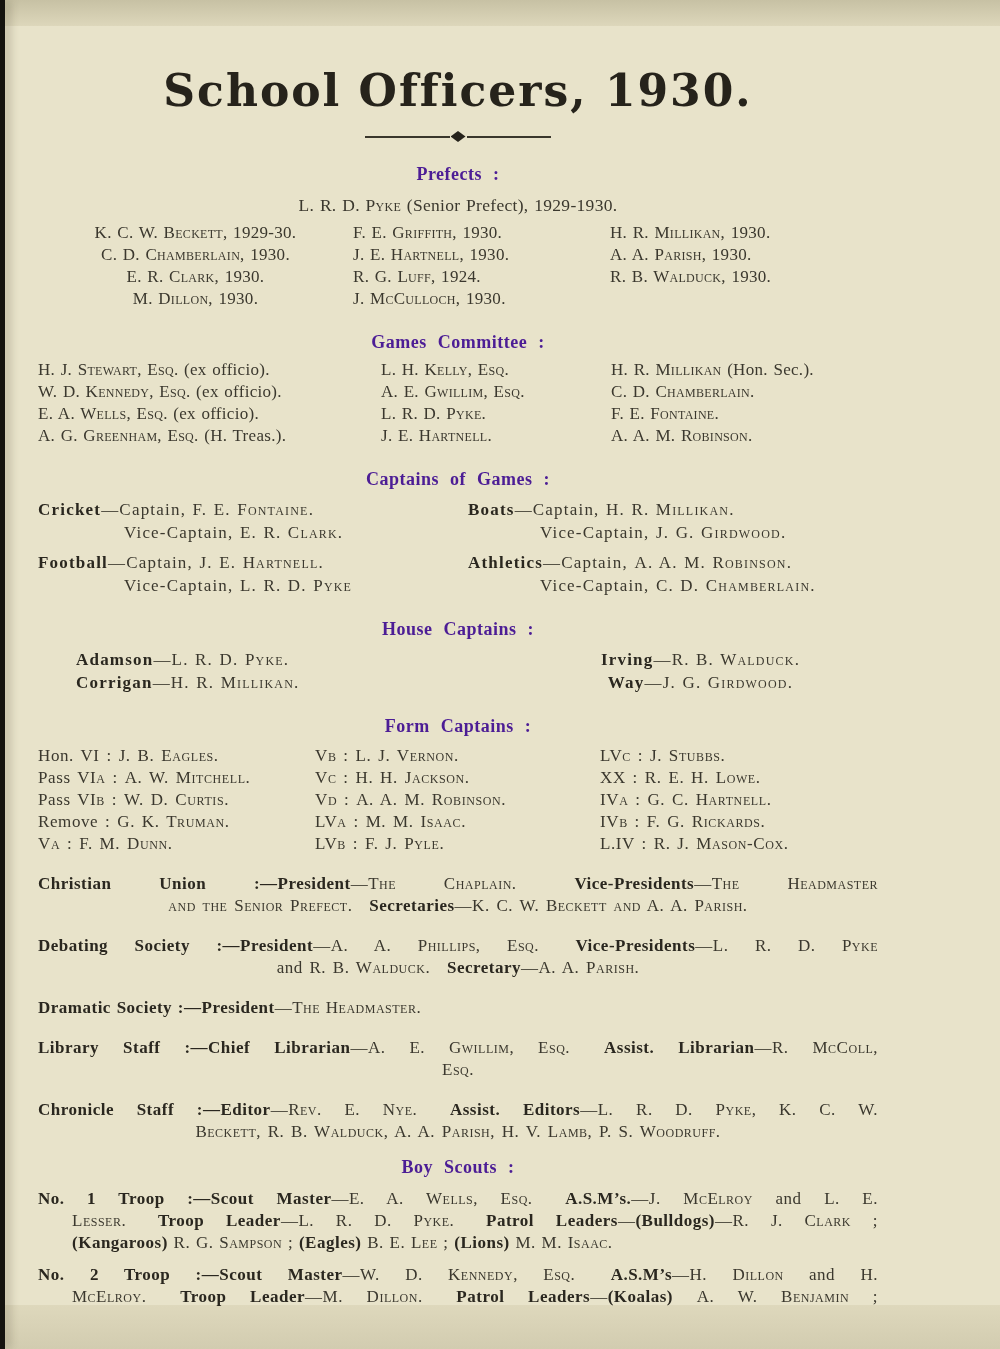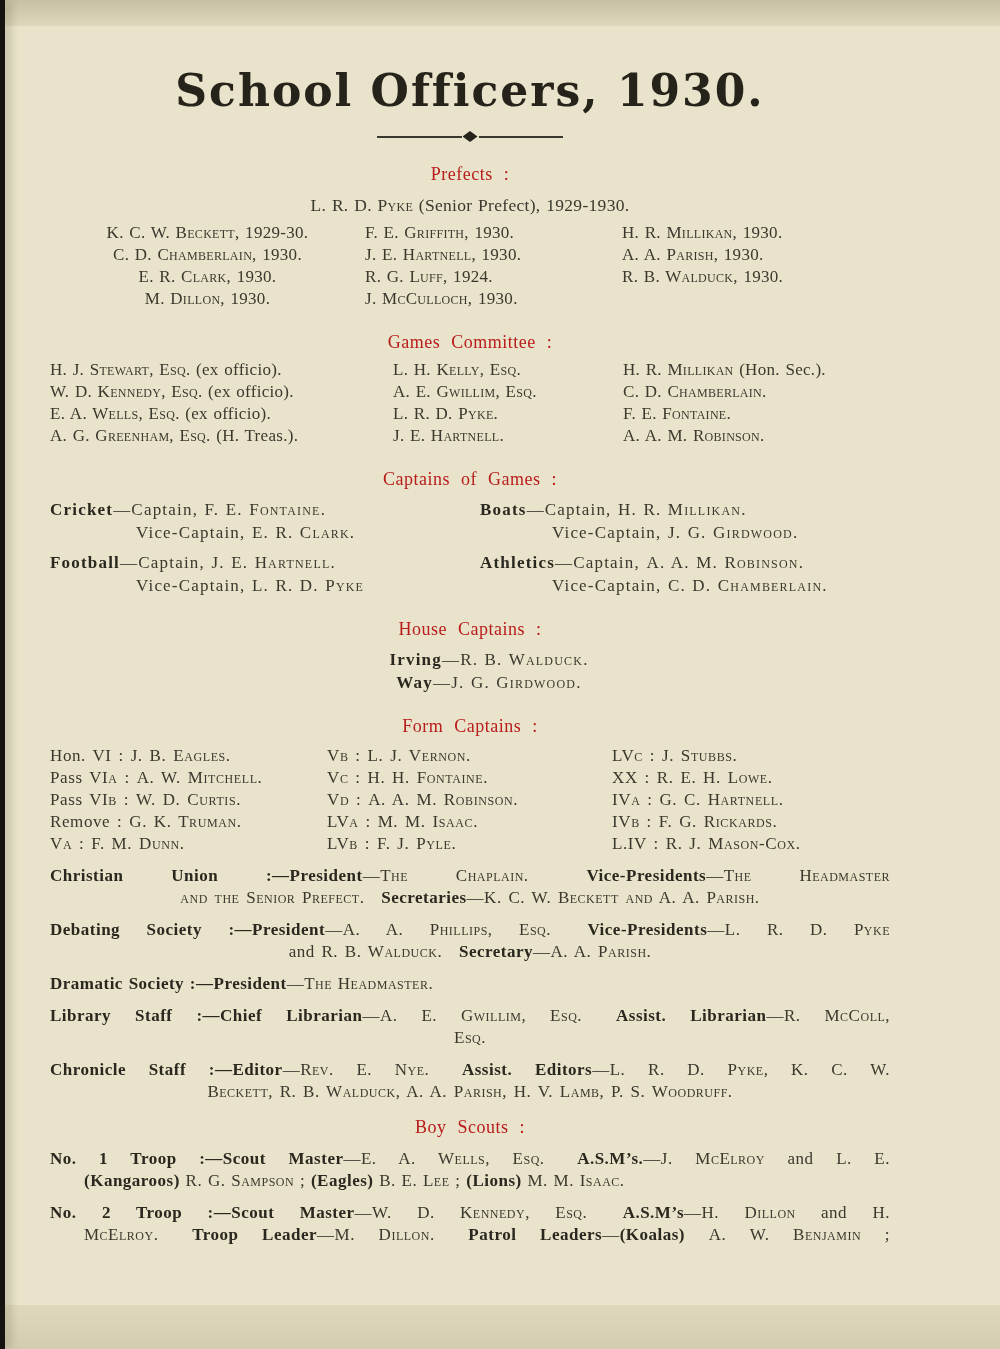--- a/index.html
+++ b/index.html
@@ -10,32 +10,32 @@
     font-family:"Liberation Serif", serif;
     color:#3b382e;
   }
   .band-top { position:absolute; top:0; left:0; width:1000px; height:26px;
     background:linear-gradient(#c7c1a4,#ddd7bb); }
   .band-bottom { position:absolute; top:1305px; left:0; width:1000px; height:44px;
     background:linear-gradient(#ded8bc,#d2ccb0); }
   .edge-left { position:absolute; top:0; left:0; width:5px; height:1349px;
     background:#14130f; box-shadow:4px 0 10px rgba(60,55,35,.35); }
 
-  .page { position:absolute; left:50px; top:0; width:840px; }
+  .page { position:absolute; left:38px; top:0; width:840px; }
 
   .title { margin-top:66px; text-align:center; font-family:"DejaVu Serif", serif;
     font-weight:bold; font-size:44px; line-height:50px; letter-spacing:2px; color:#26231b; }
   .divider { margin-top:15px; width:186px; margin-left:auto; margin-right:auto;
     display:flex; align-items:center; }
   .dline { flex:1; height:2px; background:#3a372c; }
   .diamond { width:15px; height:11px; margin:0 1px; background:#26231b;
     clip-path:polygon(50% 0, 100% 50%, 50% 100%, 0 50%); }
 
-  .sec-h { margin-top:22px; text-align:center; font-weight:normal; font-size:18px;
-    letter-spacing:.5px; word-spacing:6px; color:#b91c1c; }
+  .sec-h { margin-top:22px; text-align:center; font-weight:bold; font-size:18px;
+    letter-spacing:.5px; word-spacing:6px; color:#4c1d95; }
   .scouts-h { margin-top:14px; }
 
   .ln { font-size:17px; line-height:22px; letter-spacing:.3px; word-spacing:1px; }
   .b { font-weight:bold; color:#2a271f; }
   .sc { font-variant:small-caps; }
   .gap { padding:0 5px; }
 
   .center { text-align:center; }
   .senior { margin-top:9px; font-size:17.5px; }
 
@@ -51,21 +51,21 @@
 
   .house { margin-top:8px; padding-left:38px; }
   .hl { width:447px; } .hr { flex:1;text-align:center; }
   .house .ln { line-height:23px; letter-spacing:1.2px; }
 
   .form { margin-top:8px; }
   .fc1 { width:277px; } .fc2 { width:285px; } .fc3 { flex:1; }
   .form .ln { letter-spacing:.6px; word-spacing:2px; }
 
   .soc { margin-top:3px; }
-  .para { margin-top:10px; }
+  .para { margin-top:18px; }
   .para .ln, .troop .ln { letter-spacing:.5px; }
   .jl { text-align:justify; text-align-last:justify; }
   .ctr { text-align:center; word-spacing:2px; }
   .troop { margin-top:10px; }
   .ind-t { padding-left:34px; }
 </style>
 </head>
 <body>
 
 <div>
@@ -145,38 +145,42 @@
         </div>
         <div class="entry">
           <p class="ln"><span class="b">Athletics</span><span>—Captain, </span><span class="sc">A. A. M. Robinson.</span></p>
           <p class="ln ind-r"><span>Vice-Captain, </span><span class="sc">C. D. Chamberlain.</span></p>
         </div>
       </div>
     </div>
 
     <div class="sec-h">House Captains :</div>
     <div class="cols house">
+      <div class="hl">
+        <p class="ln"><span class="b">Adamson</span><span>—</span><span class="sc">L. R. D. Pyke.</span></p>
+        <p class="ln"><span class="b">Corrigan</span><span>—</span><span class="sc">H. R. Millikan.</span></p>
+      </div>
       <div class="hr">
         <p class="ln"><span class="b">Irving</span><span>—</span><span class="sc">R. B. Walduck.</span></p>
         <p class="ln"><span class="b">Way</span><span>—</span><span class="sc">J. G. Girdwood.</span></p>
       </div>
     </div>
 
     <div class="sec-h">Form Captains :</div>
     <div class="cols form">
       <div class="fc1">
         <p class="ln"><span>Hon. VI :  </span><span class="sc">J. B. Eagles.</span></p>
         <p class="ln"><span>Pass VI</span><span class="sc">a</span><span> :  </span><span class="sc">A. W. Mitchell.</span></p>
         <p class="ln"><span>Pass VI</span><span class="sc">b</span><span> :  </span><span class="sc">W. D. Curtis.</span></p>
         <p class="ln"><span>Remove :  </span><span class="sc">G. K. Truman.</span></p>
         <p class="ln"><span>V</span><span class="sc">a</span><span> :  </span><span class="sc">F. M. Dunn.</span></p>
       </div>
       <div class="fc2">
         <p class="ln"><span>V</span><span class="sc">b</span><span> :  </span><span class="sc">L. J. Vernon.</span></p>
-        <p class="ln"><span>V</span><span class="sc">c</span><span> :  </span><span class="sc">H. H. Fontaine.</span></p>
+        <p class="ln"><span>V</span><span class="sc">c</span><span> :  </span><span class="sc">H. H. Jackson.</span></p>
         <p class="ln"><span>V</span><span class="sc">d</span><span> :  </span><span class="sc">A. A. M. Robinson.</span></p>
         <p class="ln"><span>LV</span><span class="sc">a</span><span> :  </span><span class="sc">M. M. Isaac.</span></p>
         <p class="ln"><span>LV</span><span class="sc">b</span><span> :  </span><span class="sc">F. J. Pyle.</span></p>
       </div>
       <div class="fc3">
         <p class="ln"><span>LV</span><span class="sc">c</span><span> :  </span><span class="sc">J. Stubbs.</span></p>
         <p class="ln"><span>XX :  </span><span class="sc">R. E. H. Lowe.</span></p>
         <p class="ln"><span>IV</span><span class="sc">a</span><span> :  </span><span class="sc">G. C. Hartnell.</span></p>
         <p class="ln"><span>IV</span><span class="sc">b</span><span> :  </span><span class="sc">F. G. Rickards.</span></p>
         <p class="ln"><span>L.IV :  </span><span class="sc">R. J. Mason-Cox.</span></p>
@@ -201,20 +205,21 @@
       </div>
       <div class="para">
         <p class="ln jl"><span class="b">Chronicle Staff :—Editor</span><span>—</span><span class="sc">Rev. E. Nye.</span><span class="gap"> </span><span class="b">Assist. Editors</span><span>—</span><span class="sc">L. R. D. Pyke, K. C. W.</span></p>
         <p class="ln ctr"><span class="sc">Beckett, R. B. Walduck, A. A. Parish, H. V. Lamb, P. S. Woodruff.</span></p>
       </div>
     </div>
 
     <div class="sec-h scouts-h">Boy Scouts :</div>
     <div class="para troop">
       <p class="ln jl"><span class="b">No. 1 Troop :—Scout Master</span><span>—</span><span class="sc">E. A. Wells, Esq.</span><span class="gap"> </span><span class="b">A.S.M’s.</span><span>—</span><span class="sc">J. McElroy</span><span> and </span><span class="sc">L. E.</span></p>
+      <p class="ln jl ind-t"><span class="sc">Lesser.</span><span class="gap"> </span><span class="b">Troop Leader</span><span>—</span><span class="sc">L. R. D. Pyke.</span><span class="gap"> </span><span class="b">Patrol Leaders</span><span>—</span><span class="b">(Bulldogs)</span><span>—</span><span class="sc">R. J. Clark ;</span></p>
       <p class="ln ind-t"><span class="b">(Kangaroos)</span><span> </span><span class="sc">R. G. Sampson</span><span> ; </span><span class="b">(Eagles)</span><span> </span><span class="sc">B. E. Lee</span><span> ; </span><span class="b">(Lions)</span><span> </span><span class="sc">M. M. Isaac.</span></p>
     </div>
     <div class="para troop">
       <p class="ln jl"><span class="b">No. 2 Troop :—Scout Master</span><span>—</span><span class="sc">W. D. Kennedy, Esq.</span><span class="gap"> </span><span class="b">A.S.M’s</span><span>—</span><span class="sc">H. Dillon</span><span> and </span><span class="sc">H.</span></p>
       <p class="ln jl ind-t"><span class="sc">McElroy.</span><span class="gap"> </span><span class="b">Troop Leader</span><span>—</span><span class="sc">M. Dillon.</span><span class="gap"> </span><span class="b">Patrol Leaders</span><span>—</span><span class="b">(Koalas)</span><span> </span><span class="sc">A. W. Benjamin ;</span></p>
     </div>
 
   </div>
 </div>
 

